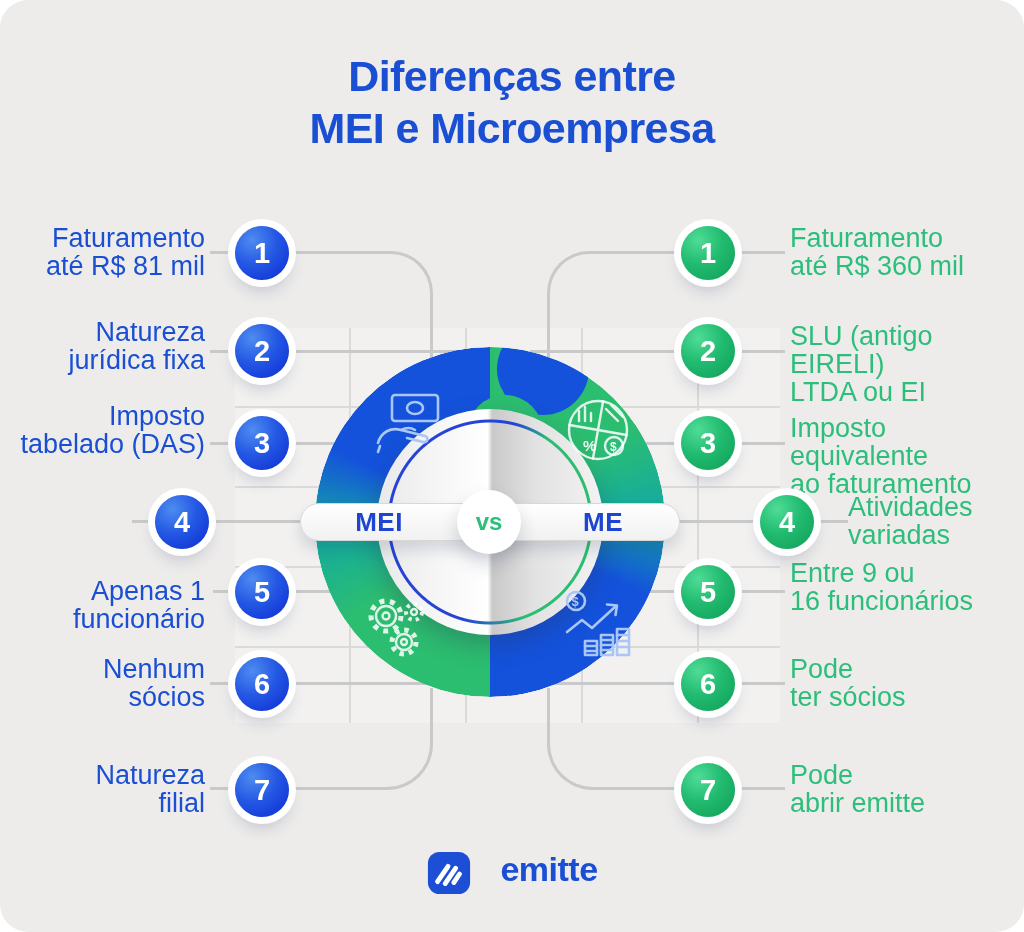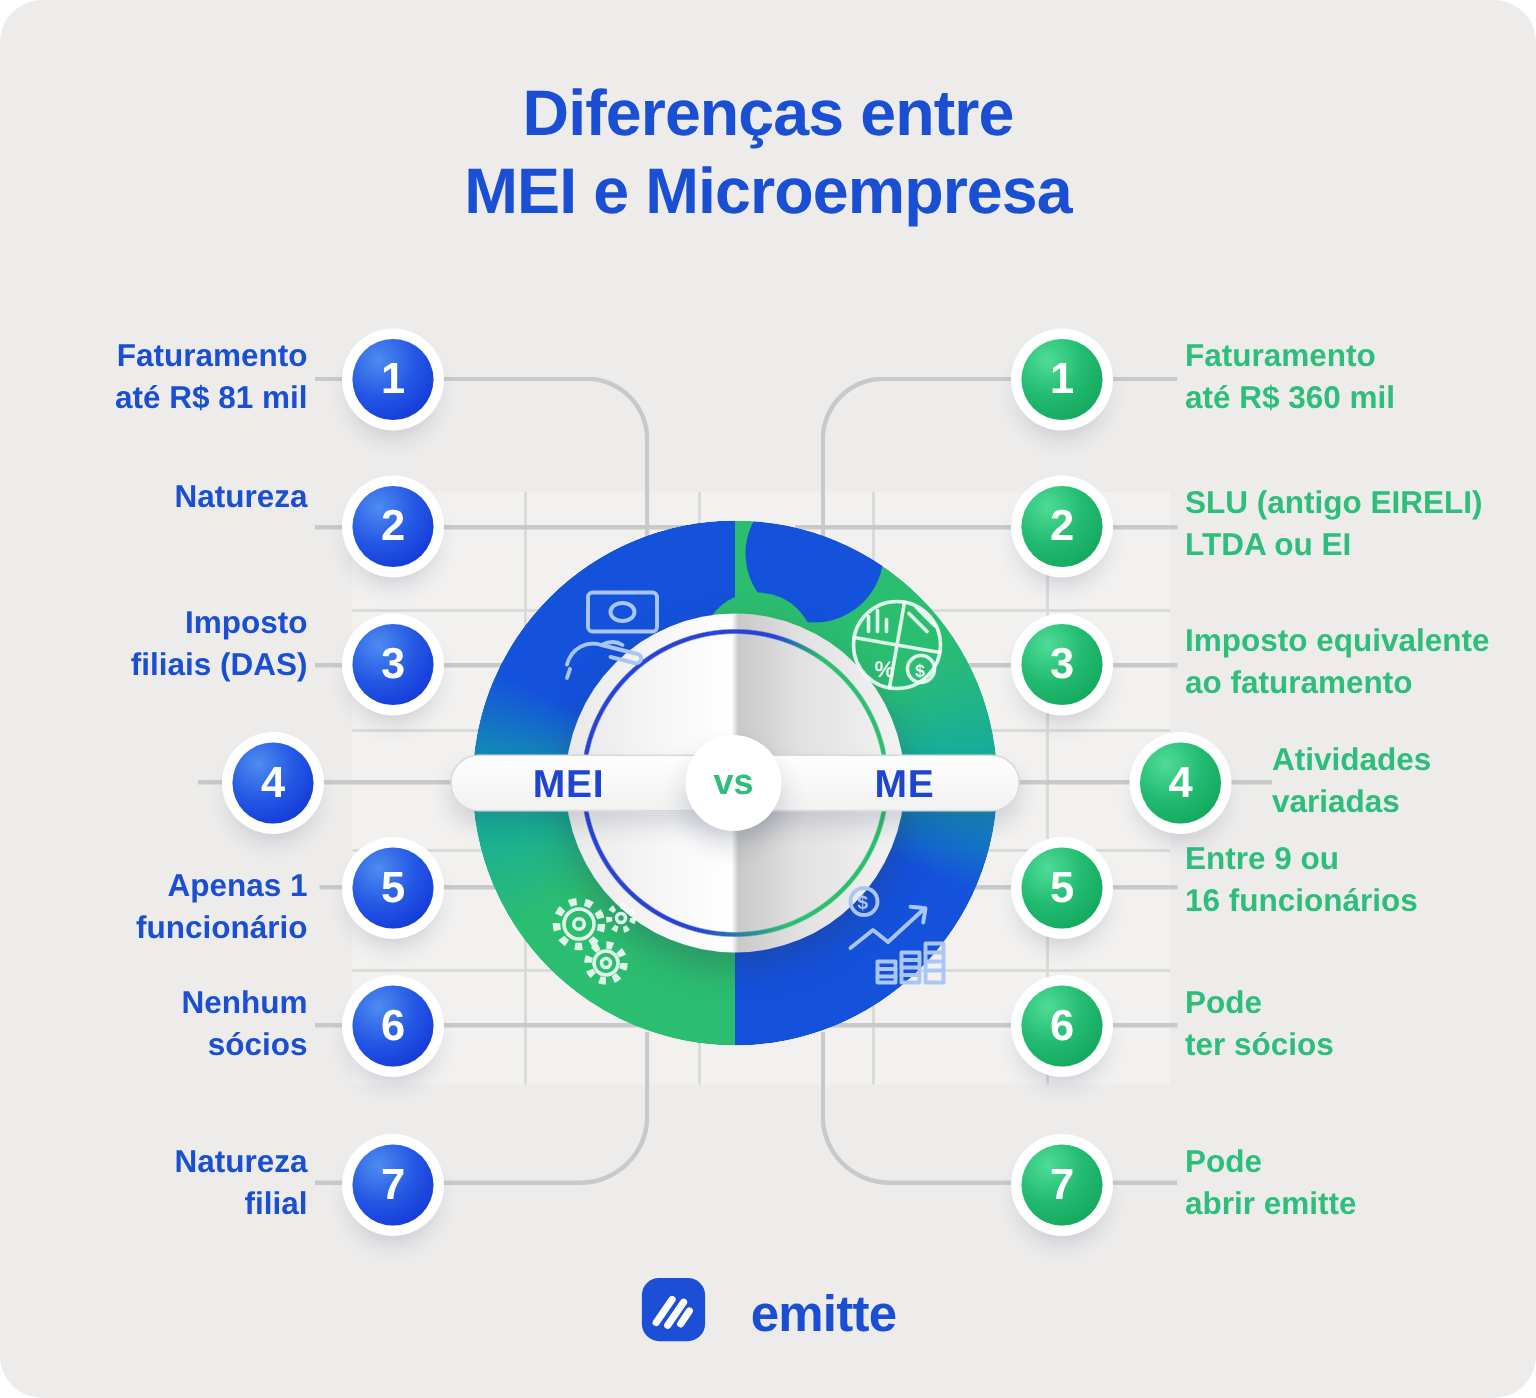--- a/index.html
+++ b/index.html
@@ -35,21 +35,21 @@
   
   .badge{
     position:absolute; z-index:4; width:54px; height:54px; border-radius:50%;
     transform:translate(-50%,-50%); display:flex; align-items:center; justify-content:center;
     color:#fff; font-size:29px; font-weight:bold;
     box-shadow:0 0 0 7px #ffffff, 0 10px 16px rgba(30,40,90,.22);
   }
   .badge.blue{background:radial-gradient(circle at 32% 26%, #4e8cf0 0%, #2458e4 45%, #0c2ad2 100%);}
   .badge.green{background:radial-gradient(circle at 32% 26%, #4fdc96 0%, #21bb70 45%, #0e9e56 100%);}
   
-  .lbl{position:absolute; z-index:2; font-size:21px; font-weight:bold; line-height:28px;}
+  .lbl{position:absolute; z-index:2; font-size:27px; font-weight:normal; line-height:28px;}
   .lbl.l{text-align:right; color:var(--blue); left:15px; width:190px;}
   .lbl.r{text-align:left; color:var(--green); left:790px; width:235px;}
   
   .donut{position:absolute; left:315px; top:347px; width:350px; height:350px; z-index:2;}
   .donut-mask{
     position:absolute; inset:0; border-radius:50%; overflow:hidden;
     -webkit-mask:radial-gradient(circle at center, transparent 0 111px, #000 112px);
     mask:radial-gradient(circle at center, transparent 0 111px, #000 112px);
     box-shadow:0 14px 30px rgba(50,60,90,.18);
   }
@@ -90,21 +90,21 @@
   .pill .mei{left:28px; width:100px;}
   .pill .me{left:252px; width:100px;}
   .vs{
     position:absolute; left:457px; top:490px; width:64px; height:64px; border-radius:50%; z-index:6;
     background:#ffffff; box-shadow:0 10px 18px rgba(30,40,80,.18);
     display:flex; align-items:center; justify-content:center;
     font-size:24px; font-weight:bold; color:var(--green);
   }
   
   .brand{position:absolute; left:0; right:0; top:850px; z-index:2;
-    display:flex; align-items:flex-end; justify-content:center; gap:28px;}
+    display:flex; align-items:flex-start; justify-content:center; gap:28px;}
   .brand-name{font-size:34px; font-weight:bold; color:var(--blue); letter-spacing:-0.5px;}
 </style>
 </head>
 <body>
 
 <div class="canvas">
 
   <div class="bricks"></div>
 
   <div class="title">
@@ -127,24 +127,25 @@
   <div class="ln" style="left:645px;top:590px;width:140px;"></div>
   <div class="ln" style="left:543px;top:682px;width:242px;"></div>
   <div class="elb bl" style="left:547px;top:688px;width:238px;height:102px;"></div>
 
   <div class="lbl l" style="top:224px;">
       <div>Faturamento</div>
       <div>até R$ 81 mil</div>
     </div>
   <div class="lbl l" style="top:318px;">
       <div>Natureza</div>
+      <div>jurídica fixa</div>
     </div>
   <div class="lbl l" style="top:402px;">
       <div>Imposto</div>
-      <div>filiais (DAS)</div>
+      <div>tabelado (DAS)</div>
     </div>
   <div class="lbl l" style="top:577px;">
       <div>Apenas 1</div>
       <div>funcionário</div>
     </div>
   <div class="lbl l" style="top:655px;">
       <div>Nenhum</div>
       <div>sócios</div>
     </div>
   <div class="lbl l" style="top:761px;">

